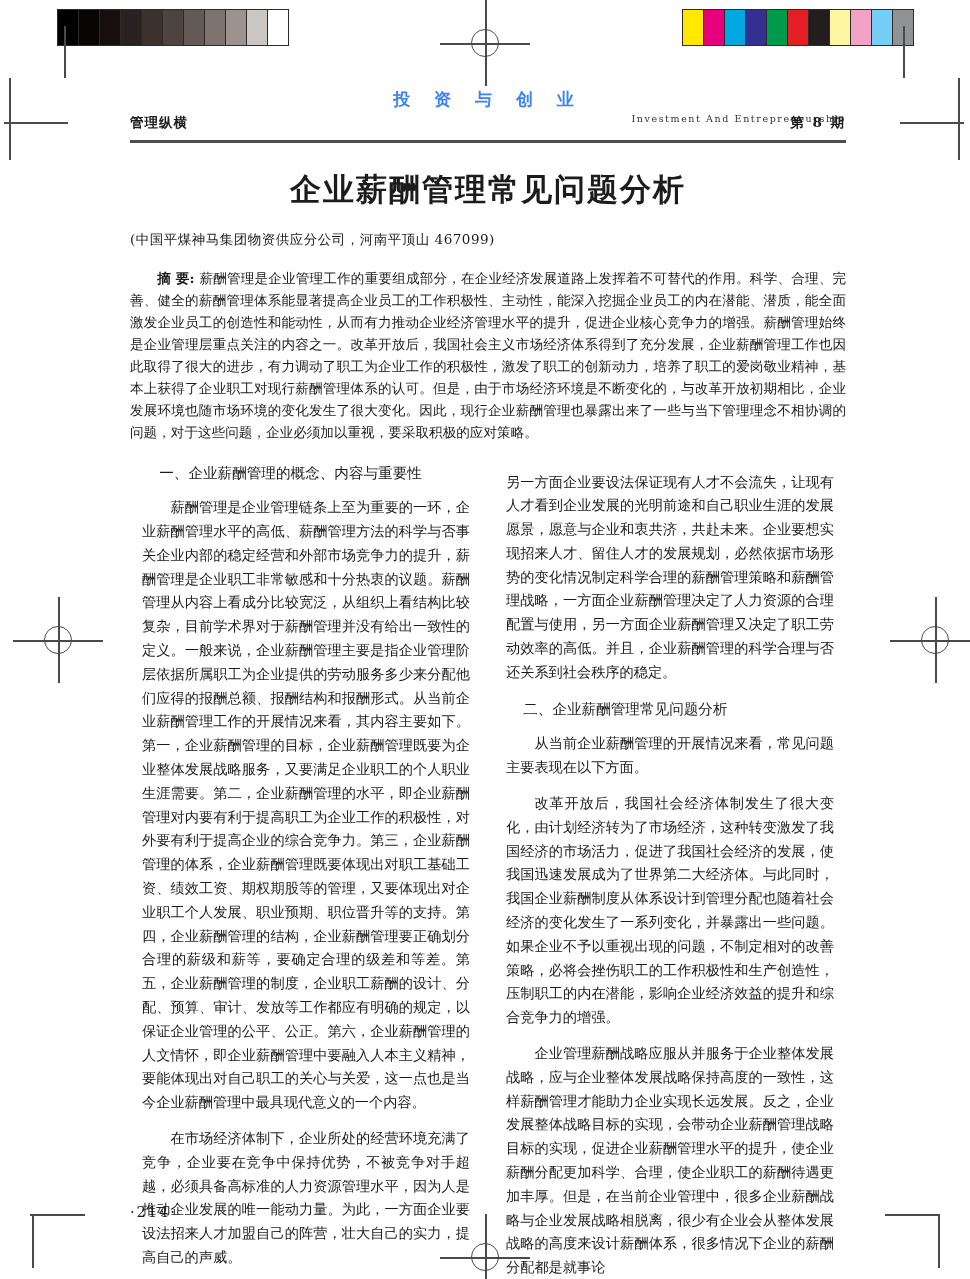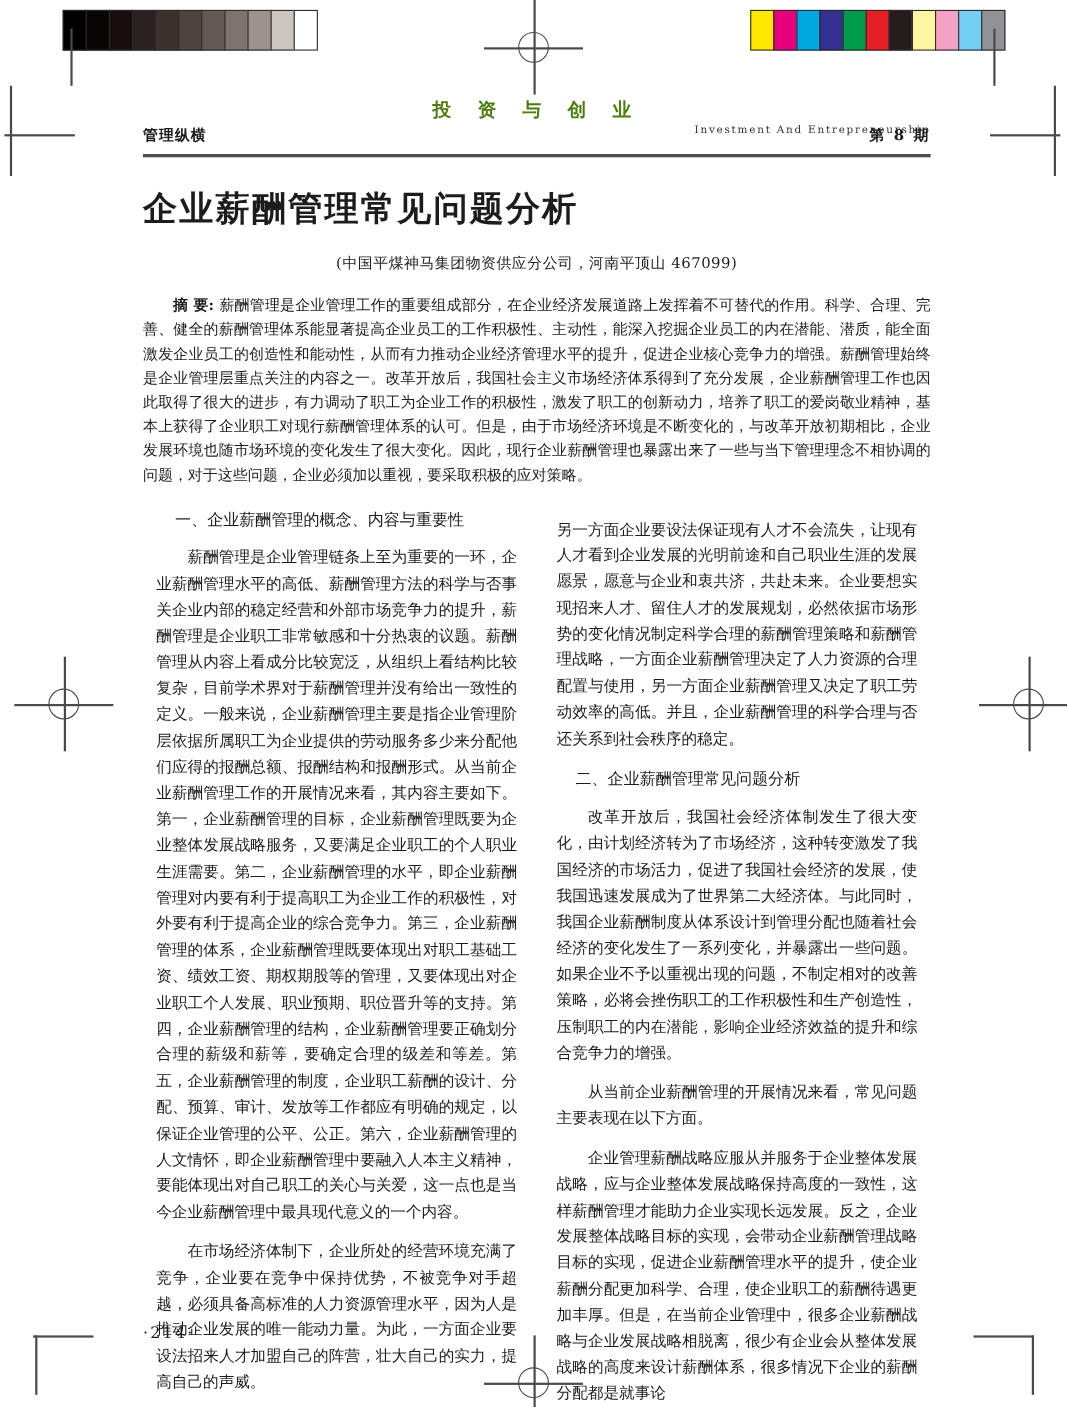--- a/index.html
+++ b/index.html
@@ -14,28 +14,28 @@
   .mark-h{position:absolute;height:1.5px;background:#4a4a4a;}
   .mark-v{position:absolute;width:1.5px;background:#4a4a4a;}
   .reg-cross{position:absolute;width:90px;height:86px;}
   .reg-cross::before{content:"";position:absolute;left:0;right:0;top:50%;height:1.5px;background:#4a4a4a;}
   .reg-cross::after{content:"";position:absolute;top:0;bottom:0;left:50%;width:1.5px;background:#4a4a4a;}
   .reg-circle{position:absolute;left:50%;top:50%;width:26px;height:26px;margin:-14px 0 0 -14px;
     border:1.5px solid #4a4a4a;border-radius:50%;}
   
   .content{position:absolute;left:130px;top:88px;width:716px;}
   .journal-head{position:relative;height:46px;}
-  .journal-title{text-align:center;font-size:17px;font-weight:bold;letter-spacing:9px;color:#4d7c0f;}
+  .journal-title{text-align:center;font-size:17px;font-weight:bold;letter-spacing:9px;color:#3b82f6;}
   .journal-sub{text-align:right;font-size:9.5px;letter-spacing:1.6px;color:#333;margin-top:2px;}
   .head-left{position:absolute;left:0;bottom:2px;font-size:13.5px;font-weight:bold;letter-spacing:1px;}
   .head-right{position:absolute;right:0;bottom:2px;font-size:13.5px;font-weight:bold;letter-spacing:2px;}
   .head-rule{height:2.5px;background:#4d4d4d;margin-top:6px;}
-  .article-title{font-size:31px;font-weight:bold;letter-spacing:2px;margin-top:26px;}
+  .article-title{text-align:center;font-size:31px;font-weight:bold;letter-spacing:2px;margin-top:26px;}
   .author{text-align:center;font-size:15px;letter-spacing:5px;margin-top:24px;}
-  .affiliation{text-align:center;font-size:13.5px;margin-top:20px;letter-spacing:0.5px;}
+  .affiliation{text-align:left;font-size:13.5px;margin-top:20px;letter-spacing:0.5px;}
   .abstract{margin-top:18px;font-size:13.6px;line-height:22px;text-align:justify;text-indent:2em;}
   .abstract .label{font-weight:bold;}
   .keywords{font-size:13.6px;line-height:22px;text-indent:2em;margin-top:0;}
   .keywords .label{font-weight:bold;}
   .columns{display:flex;gap:12px;margin-top:16px;}
   .col{width:352px;font-size:14.2px;line-height:23.8px;text-align:justify;}
   .col h3{font-family:"DejaVu Sans","Liberation Sans",sans-serif;font-size:14.6px;font-weight:normal;
     margin:2px 0 2px 0;text-indent:2em;line-height:23.8px;}
   .col h4{font-size:14.2px;font-weight:normal;font-style:italic;margin:0;text-indent:2em;line-height:23.8px;}
   .col p{margin:12px;text-indent:2em;}
@@ -113,20 +113,20 @@
 
   <div class="columns">
     <div class="col">
       <h3>一、企业薪酬管理的概念、内容与重要性</h3>
       <p>薪酬管理是企业管理链条上至为重要的一环，企业薪酬管理水平的高低、薪酬管理方法的科学与否事关企业内部的稳定经营和外部市场竞争力的提升，薪酬管理是企业职工非常敏感和十分热衷的议题。薪酬管理从内容上看成分比较宽泛，从组织上看结构比较复杂，目前学术界对于薪酬管理并没有给出一致性的定义。一般来说，企业薪酬管理主要是指企业管理阶层依据所属职工为企业提供的劳动服务多少来分配他们应得的报酬总额、报酬结构和报酬形式。从当前企业薪酬管理工作的开展情况来看，其内容主要如下。第一，企业薪酬管理的目标，企业薪酬管理既要为企业整体发展战略服务，又要满足企业职工的个人职业生涯需要。第二，企业薪酬管理的水平，即企业薪酬管理对内要有利于提高职工为企业工作的积极性，对外要有利于提高企业的综合竞争力。第三，企业薪酬管理的体系，企业薪酬管理既要体现出对职工基础工资、绩效工资、期权期股等的管理，又要体现出对企业职工个人发展、职业预期、职位晋升等的支持。第四，企业薪酬管理的结构，企业薪酬管理要正确划分合理的薪级和薪等，要确定合理的级差和等差。第五，企业薪酬管理的制度，企业职工薪酬的设计、分配、预算、审计、发放等工作都应有明确的规定，以保证企业管理的公平、公正。第六，企业薪酬管理的人文情怀，即企业薪酬管理中要融入人本主义精神，要能体现出对自己职工的关心与关爱，这一点也是当今企业薪酬管理中最具现代意义的一个内容。</p>
       <p>在市场经济体制下，企业所处的经营环境充满了竞争，企业要在竞争中保持优势，不被竞争对手超越，必须具备高标准的人力资源管理水平，因为人是推动企业发展的唯一能动力量。为此，一方面企业要设法招来人才加盟自己的阵营，壮大自己的实力，提高自己的声威。</p>
     </div>
     <div class="col">
       <p class="cont">另一方面企业要设法保证现有人才不会流失，让现有人才看到企业发展的光明前途和自己职业生涯的发展愿景，愿意与企业和衷共济，共赴未来。企业要想实现招来人才、留住人才的发展规划，必然依据市场形势的变化情况制定科学合理的薪酬管理策略和薪酬管理战略，一方面企业薪酬管理决定了人力资源的合理配置与使用，另一方面企业薪酬管理又决定了职工劳动效率的高低。并且，企业薪酬管理的科学合理与否还关系到社会秩序的稳定。</p>
       <h3>二、企业薪酬管理常见问题分析</h3>
+      <p>从当前企业薪酬管理的开展情况来看，常见问题主要表现在以下方面。</p>
       <p>改革开放后，我国社会经济体制发生了很大变化，由计划经济转为了市场经济，这种转变激发了我国经济的市场活力，促进了我国社会经济的发展，使我国迅速发展成为了世界第二大经济体。与此同时，我国企业薪酬制度从体系设计到管理分配也随着社会经济的变化发生了一系列变化，并暴露出一些问题。如果企业不予以重视出现的问题，不制定相对的改善策略，必将会挫伤职工的工作积极性和生产创造性，压制职工的内在潜能，影响企业经济效益的提升和综合竞争力的增强。</p>
-      <p>从当前企业薪酬管理的开展情况来看，常见问题主要表现在以下方面。</p>
       <p>企业管理薪酬战略应服从并服务于企业整体发展战略，应与企业整体发展战略保持高度的一致性，这样薪酬管理才能助力企业实现长远发展。反之，企业发展整体战略目标的实现，会带动企业薪酬管理战略目标的实现，促进企业薪酬管理水平的提升，使企业薪酬分配更加科学、合理，使企业职工的薪酬待遇更加丰厚。但是，在当前企业管理中，很多企业薪酬战略与企业发展战略相脱离，很少有企业会从整体发展战略的高度来设计薪酬体系，很多情况下企业的薪酬分配都是就事论</p>
     </div>
   </div>
 </div>
 
 <div class="page-number">·214·</div>
 
 </body></html>

